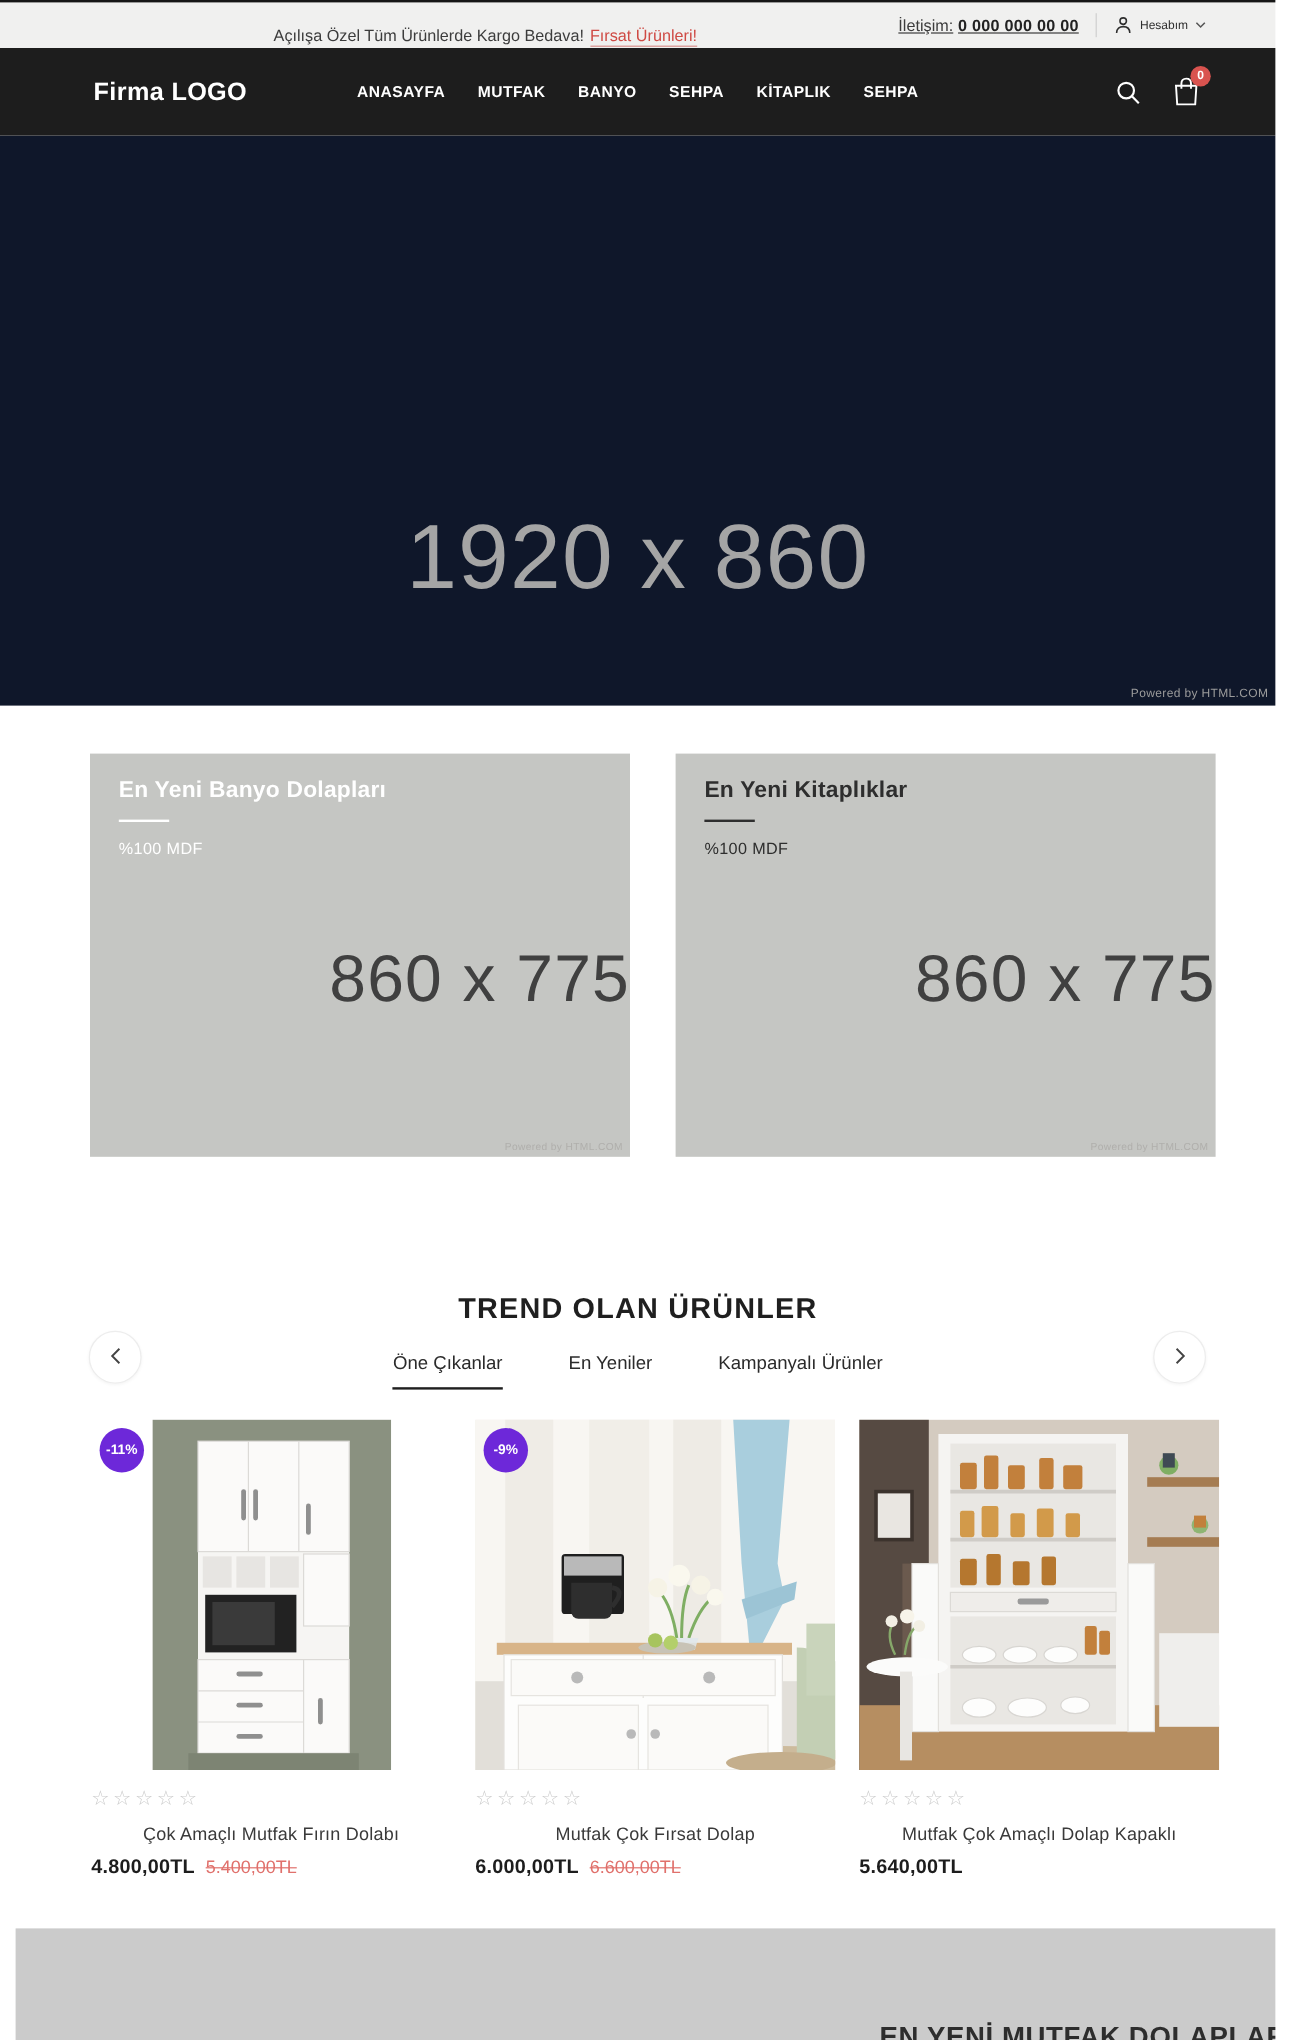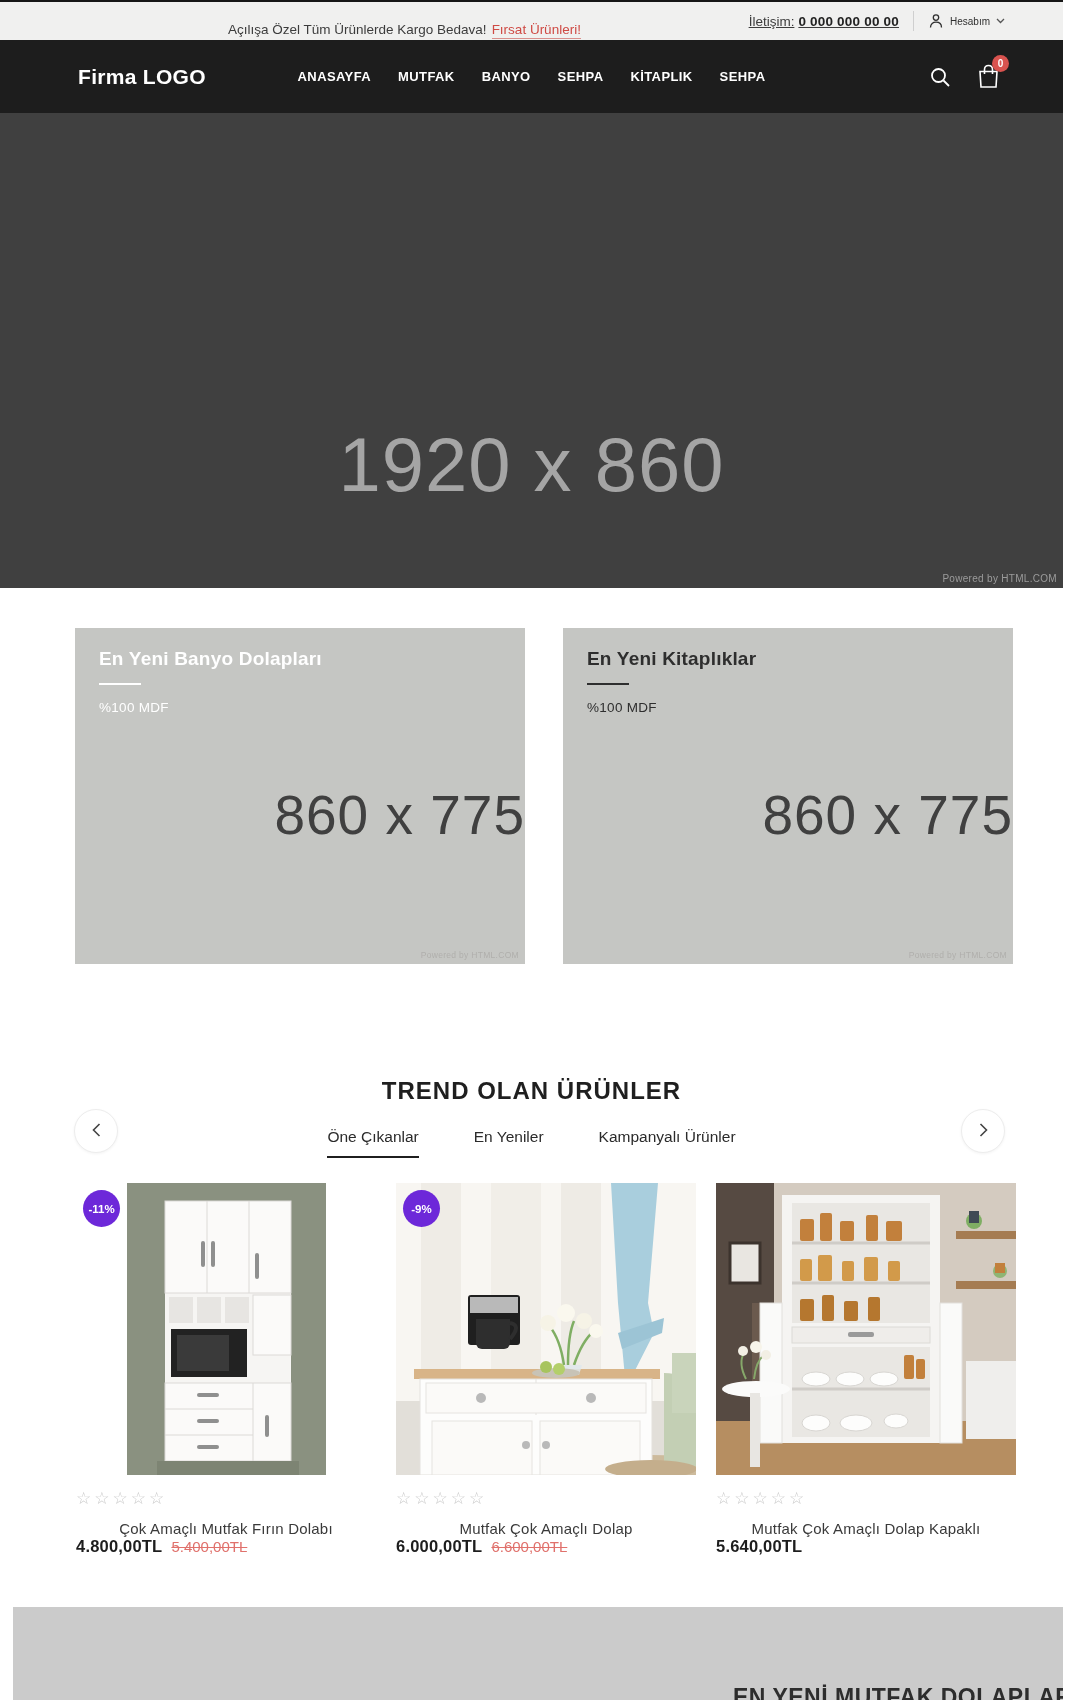--- a/index.html
+++ b/index.html
@@ -37,21 +37,21 @@
   .nav-item { color:#fff; font-size:13px; font-weight:700; letter-spacing:.4px; cursor:pointer; }
   .header-icons { position:absolute; right:63px; top:0; height:100%; display:flex; align-items:center; gap:26px; }
   .icon-btn { position:relative; cursor:pointer; display:flex; align-items:center; }
   .cart-badge {
     position:absolute; top:-9px; right:-9px; width:17px; height:17px; border-radius:50%;
     background:#d9534f; color:#fff; font-size:10px; font-weight:700;
     display:flex; align-items:center; justify-content:center;
   }
 
   
-  .hero { position:absolute; top:113px; left:0; width:1063px; height:475px; background:#404040; overflow:hidden; }
+  .hero { position:absolute; top:113px; left:0; width:1063px; height:475px; background:#0f172a; overflow:hidden; }
   .hero-text {
     position:absolute; top:308px; left:0; width:100%; text-align:center;
     font-size:76px; color:#a5a5a5; letter-spacing:1px;
   }
   .watermark { position:absolute; right:6px; bottom:4px; font-size:10px; color:#9b9b9b; letter-spacing:.3px; }
 
   
   .banner { position:absolute; top:628px; width:450px; height:336px; background:#c5c6c3; overflow:hidden; cursor:pointer; }
   .banner-left { left:75px; }
   .banner-right { left:563px; }
@@ -92,21 +92,21 @@
   .card-img { width:300px; height:292px; position:relative; cursor:pointer; }
   .card-img svg { display:block; }
   .img-narrow { display:flex; justify-content:center; }
   .badge {
     position:absolute; left:7px; top:7px; width:37px; height:37px; border-radius:50%;
     background:#6d28d9; color:#fff; font-size:11.5px; font-weight:700;
     display:flex; align-items:center; justify-content:center; z-index:3;
   }
   .stars { margin-top:13px; font-size:17px; color:#cbcbcb; letter-spacing:3px; }
   .pname { margin-top:11px; font-size:15px; color:#3a3a3a; letter-spacing:.2px; cursor:pointer;text-align:center; }
-  .prices { display:flex; align-items:baseline; gap:9px; }
+  .prices { margin-top:10px; display:flex; align-items:baseline; gap:9px; }
   .price { font-size:16.5px; font-weight:700; color:#1d1d1d; letter-spacing:.2px; }
   .old-price { font-size:15px; color:#e0716c; text-decoration:line-through; }
 
   
   .bottom-section { position:absolute; top:1607px; left:13px; width:1050px; height:93px; background:#cbcbcb; overflow:hidden; }
   .bottom-title { position:absolute; left:720px; top:77px; font-size:23px; font-weight:700; color:#2d2d2d; letter-spacing:.5px; white-space:nowrap; }
 </style>
 </head>
 <body>
 
@@ -285,21 +285,21 @@
           <circle cx="188" cy="138" r="8" fill="#f6f3e6"></circle>
           <circle cx="200" cy="148" r="7" fill="#faf8ee"></circle>
           <path d="M160 182 h26 l-3 10 h-20 Z" fill="#dfe8ec" opacity=".85"></path>
           <ellipse cx="160" cy="190" rx="24" ry="5" fill="#c8c3b6"></ellipse>
           <circle cx="150" cy="184" r="6" fill="#a7c45e"></circle>
           <circle cx="163" cy="186" r="6" fill="#b3cf6a"></circle>
           <ellipse cx="255" cy="286" rx="46" ry="9" fill="#c4ae8c"></ellipse>
         </svg>
       </div>
       <div class="stars">☆☆☆☆☆</div>
-      <div class="pname">Mutfak Çok Amaçlı Dolap</div>
+      <div class="pname">Mutfak Çok Fırsat Dolap</div>
       <div class="prices">
         <span class="price">6.000,00TL</span>
         <span class="old-price">6.600,00TL</span>
       </div>
     </div>
 
     <div class="card">
       <div class="card-img">
         <svg width="300" height="292" viewBox="0 0 300 292">
           <rect width="300" height="292" fill="#d4cbc0"></rect>

